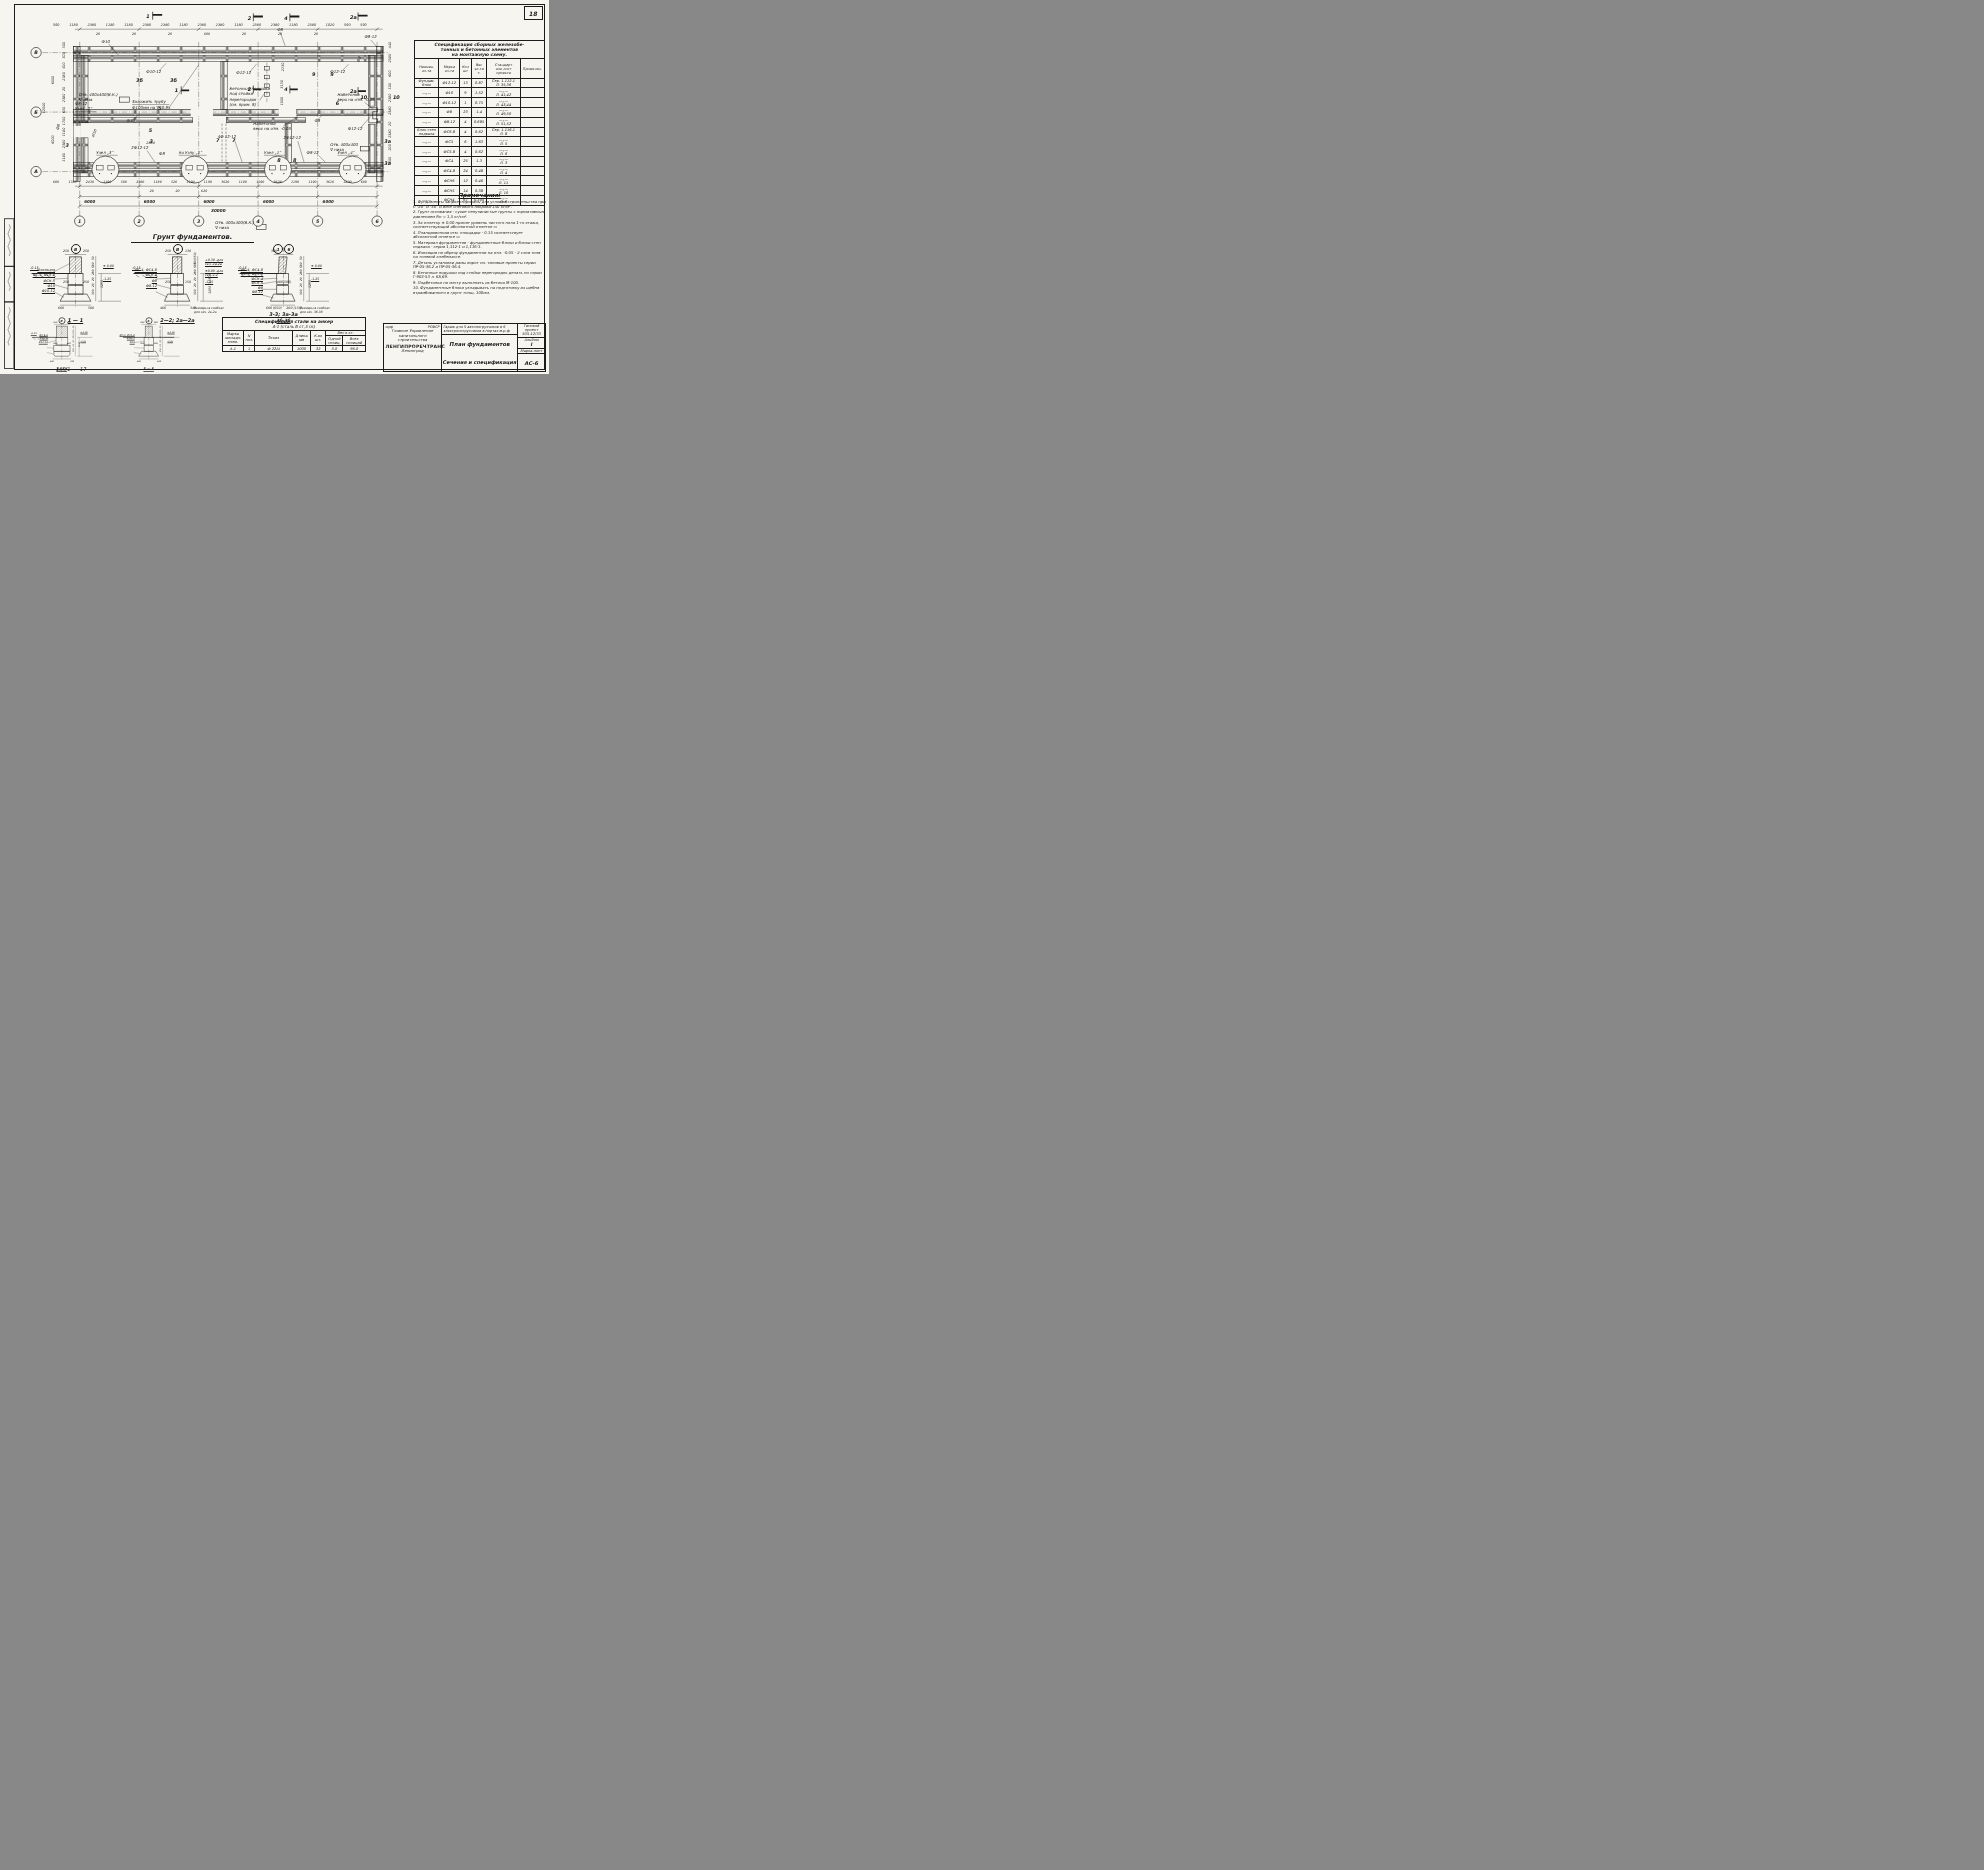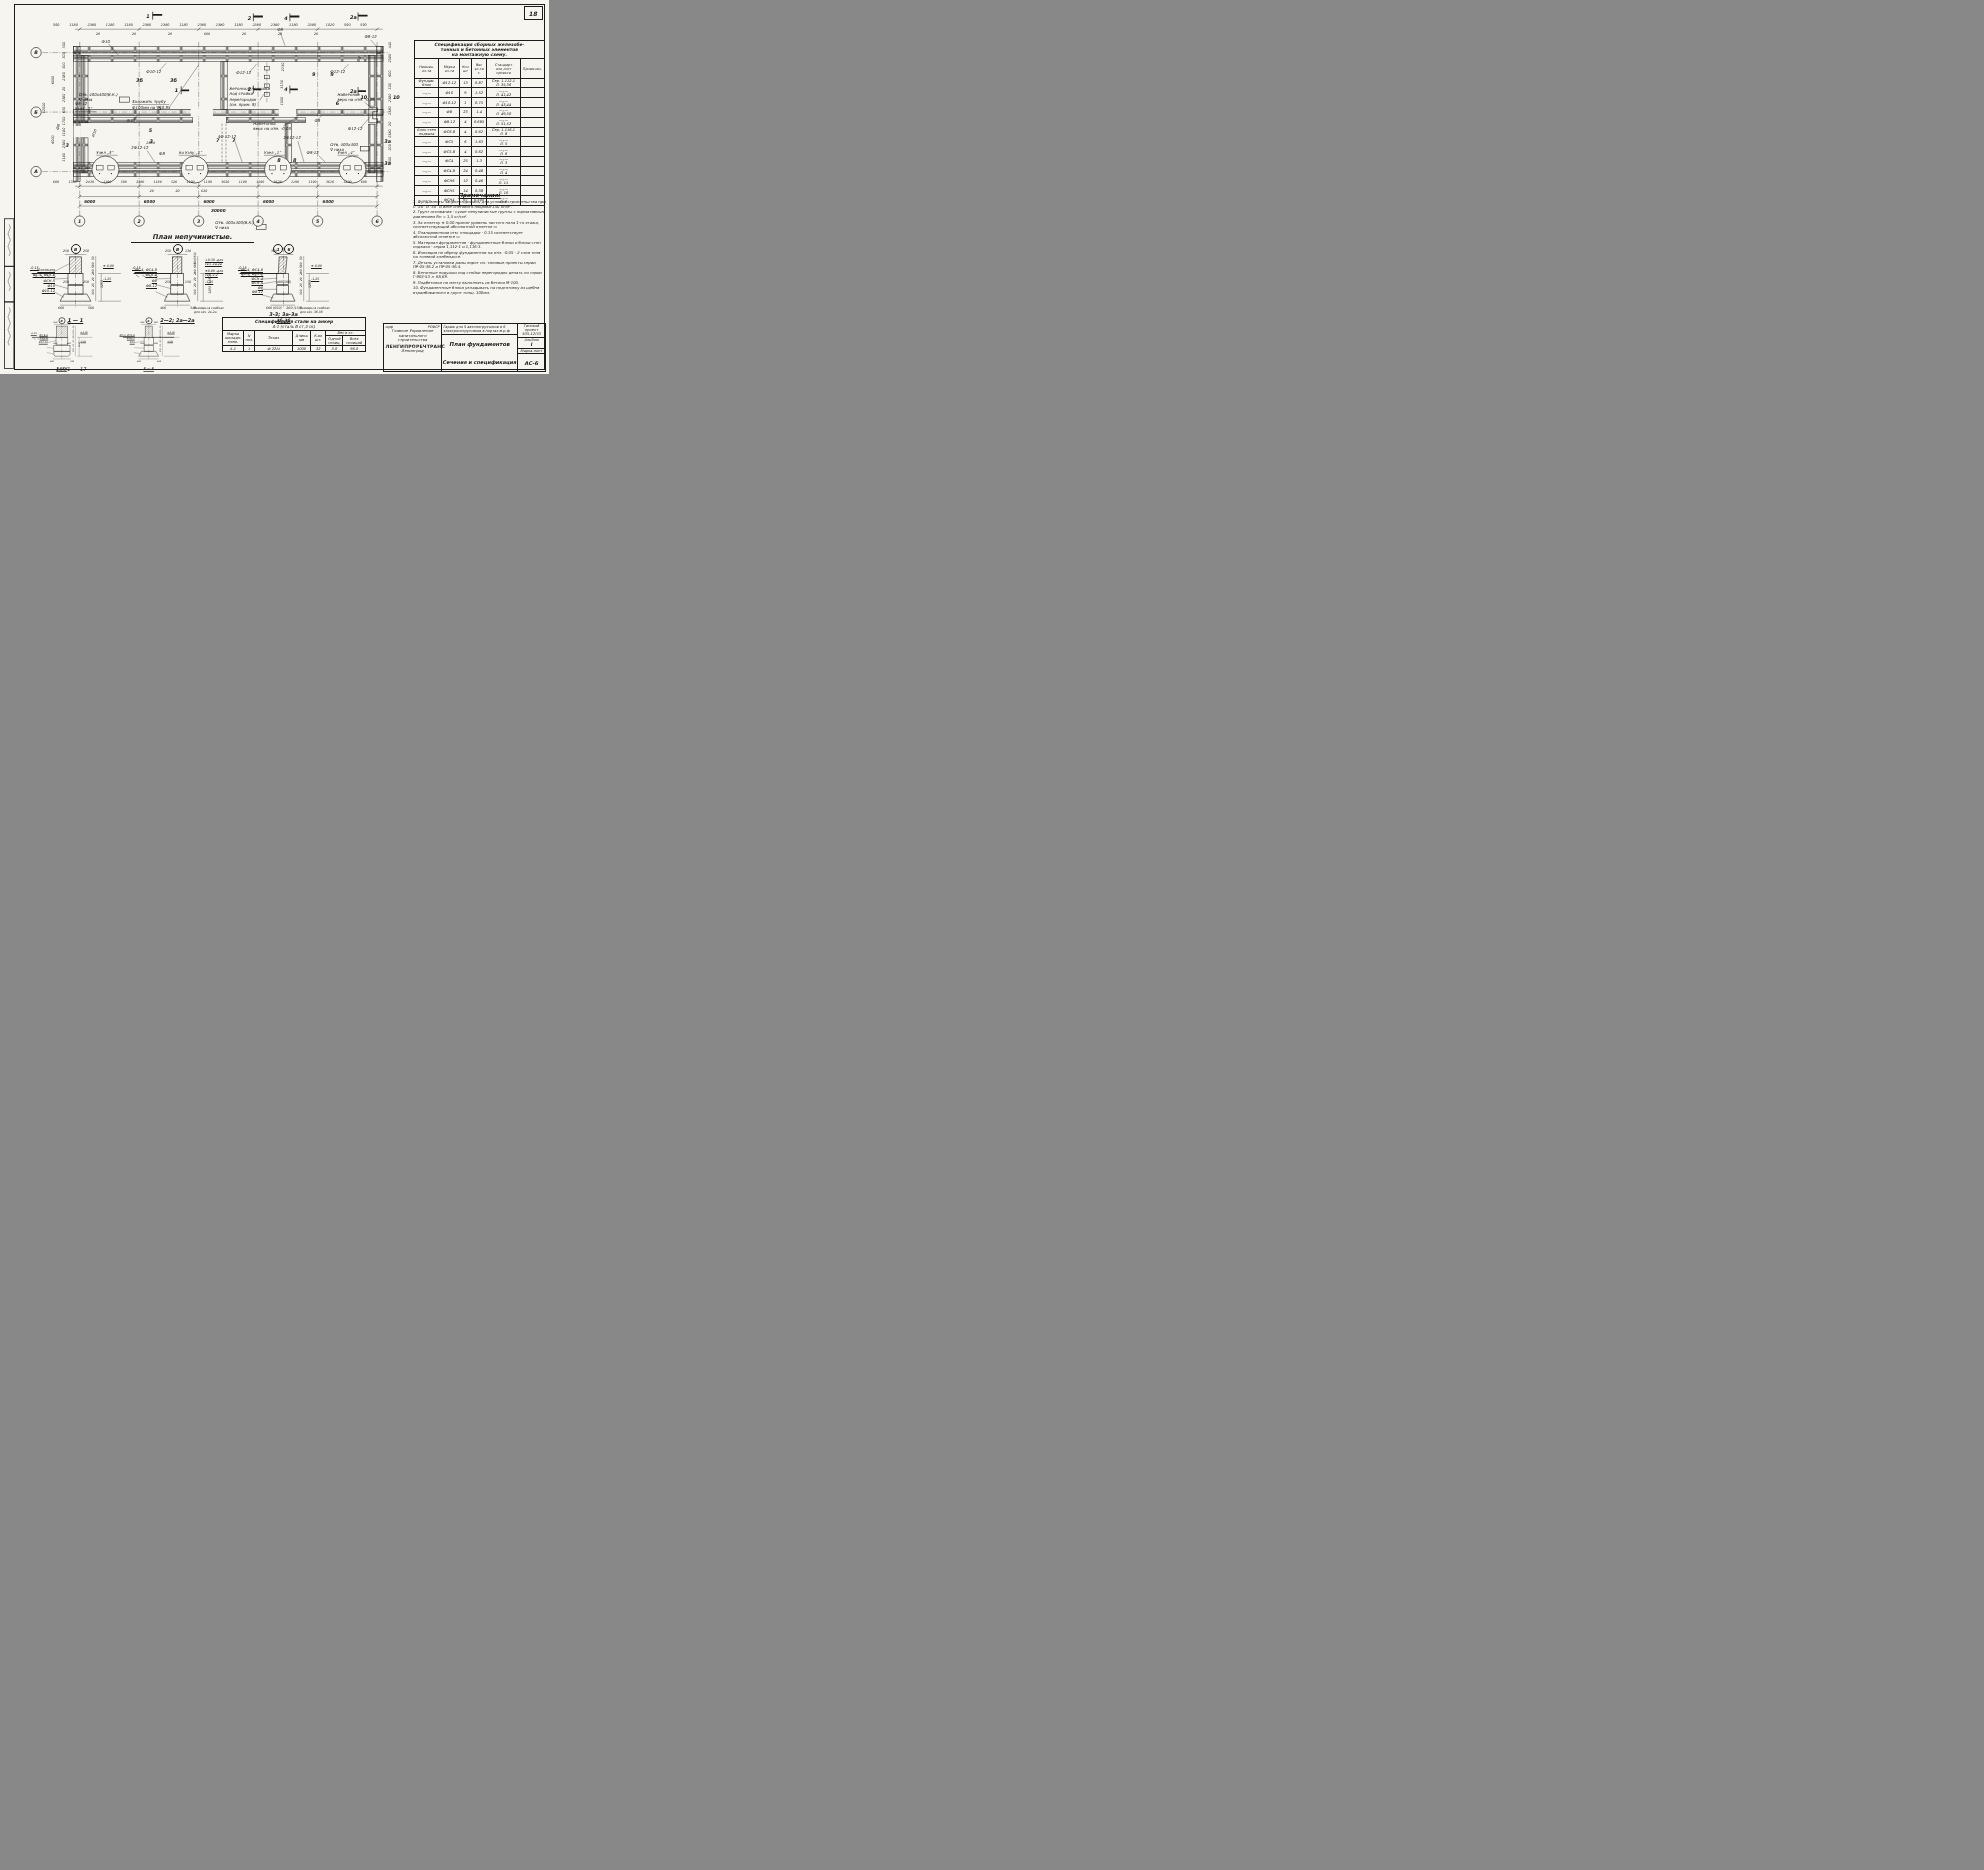--- a/index.html
+++ b/index.html
@@ -432,21 +432,21 @@
     <div class="axesrow" style="left:40px;top:192px;width:298px;">
         <span>6000</span>
         <span>6000</span>
         <span>6000</span>
         <span>6000</span>
         <span>6000</span>
       </div>
     <div class="abs it" style="left:191px;top:201px;font-size:4.2px;font-weight:bold;">30000</div>
   </div>
 
-  <div class="plan-title">План непучинистые.</div>
+  <div class="plan-title">Грунт фундаментов.</div>
 
   <div class="sec" style="left:26px;top:245px;">
     <svg width="99" height="76" viewBox="0 0 250 192">
       <line x1="125" y1="6" x2="125" y2="158" stroke="#1c1c1c" stroke-width="0.8" stroke-dasharray="12 4 2 4"></line>
       <rect x="110" y="30" width="30" height="42" fill="url(#hatch)" stroke="#1c1c1c" stroke-width="1.5"></rect>
       <line x1="14" y1="72" x2="110" y2="72" stroke="#1c1c1c" stroke-width="2.4"></line>
       <path d="M20,76 l8,5 M36,76 l8,5 M52,76 l8,5 M68,76 l8,5" stroke="#1c1c1c" stroke-width="1"></path>
       <rect x="106" y="72" width="38" height="28" fill="none" stroke="#1c1c1c" stroke-width="1.5"></rect>
       <rect x="106" y="102" width="38" height="22" fill="none" stroke="#1c1c1c" stroke-width="1.5"></rect>
       <path d="M96,124 L154,124 L164,142 L86,142 Z" fill="none" stroke="#1c1c1c" stroke-width="1.5"></path>

